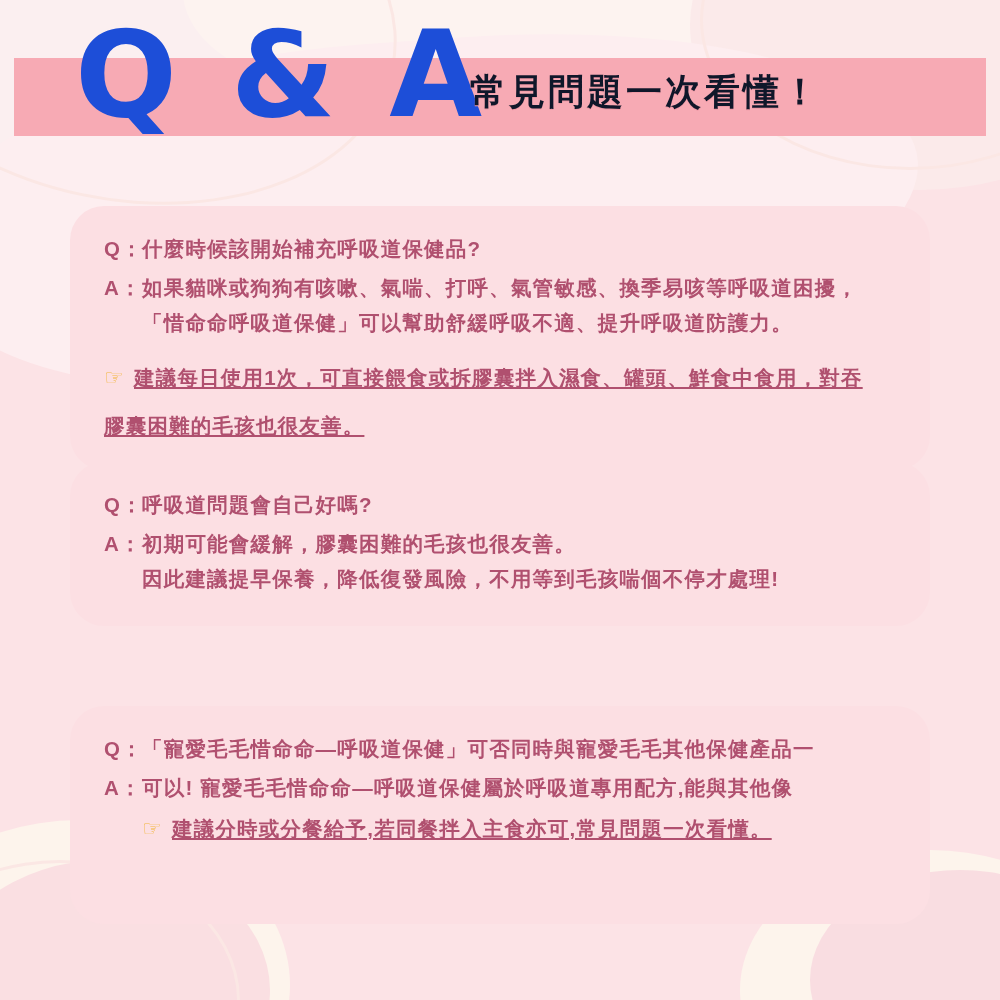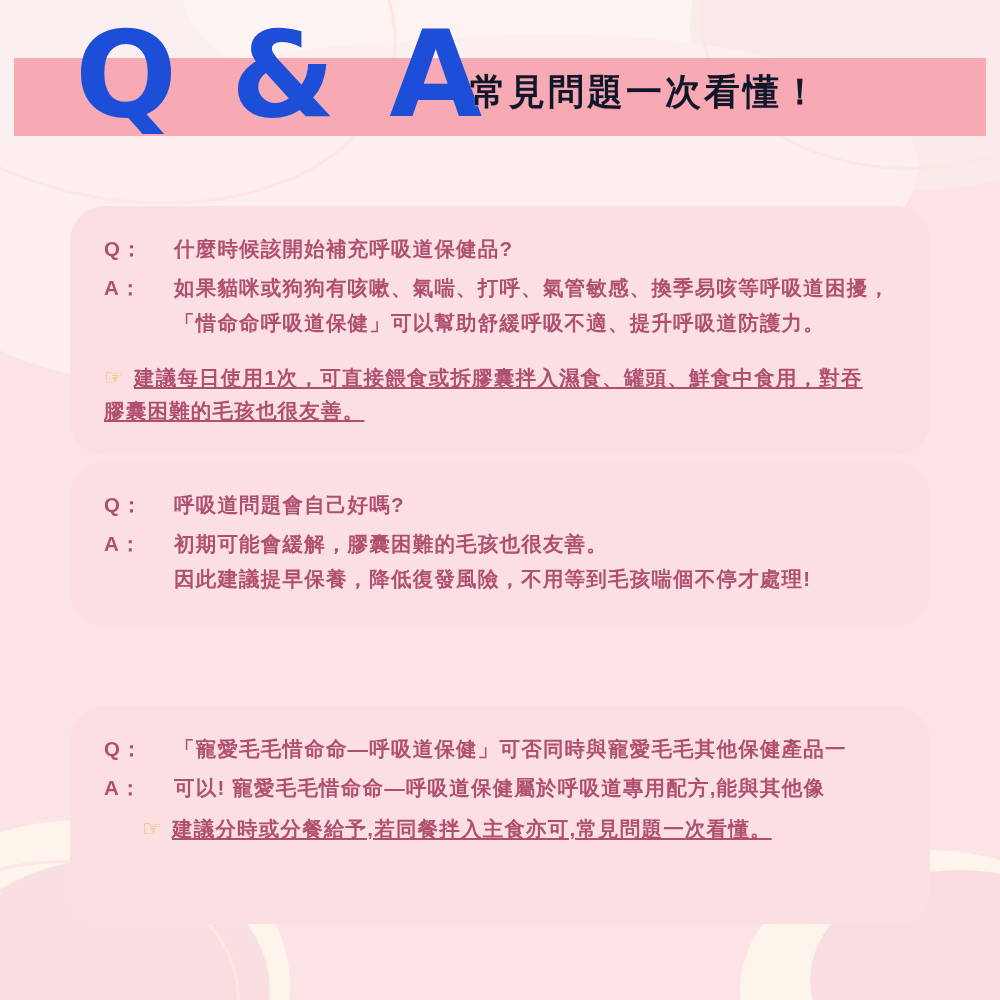--- a/index.html
+++ b/index.html
@@ -149,21 +149,21 @@
   }
   .tag {
     flex: 0 0 auto;
     width: 38px;
     color: #b0506f;
     font-weight: bold;
     font-size: 20.5px;
     line-height: 33px;
   }
   .tag.ghost { color: transparent; }
-  .txt { flex: 1 1 auto; margin-left: 32px; }
+  .txt { flex: 1 1 auto; }
 
   .qline { margin-bottom: 6px; }
   .aline { margin-bottom: 2px; }
 
   .tip {
     display: flex;
     align-items: flex-start;
     margin-top: 22px;
     color: #b0506f;
     font-size: 20.5px;
@@ -217,21 +217,21 @@
         <span class="txt">如果貓咪或狗狗有咳嗽、氣喘、打呼、氣管敏感、換季易咳等呼吸道困擾，</span>
       </div>
       <div class="aline">
         <span class="tag ghost">A：</span>
         <span class="txt">「惜命命呼吸道保健」可以幫助舒緩呼吸不適、提升呼吸道防護力。</span>
       </div>
       <div class="tip">
         <span class="hand">☞</span>
         <span class="tip-txt">建議每日使用1次，可直接餵食或拆膠囊拌入濕食、罐頭、鮮食中食用，對吞</span>
       </div>
-      <div class="tip" style="margin-top:0;">
+      <div class="tip" style="margin-top:15px;">
         <span class="hand"></span>
         <span class="tip-txt" style="margin-left:-30px;">膠囊困難的毛孩也很友善。</span>
       </div>
     </div>
 
     <div class="card card-2">
       <div class="qline">
         <span class="tag">Q：</span>
         <span class="txt">呼吸道問題會自己好嗎?</span>
       </div>

